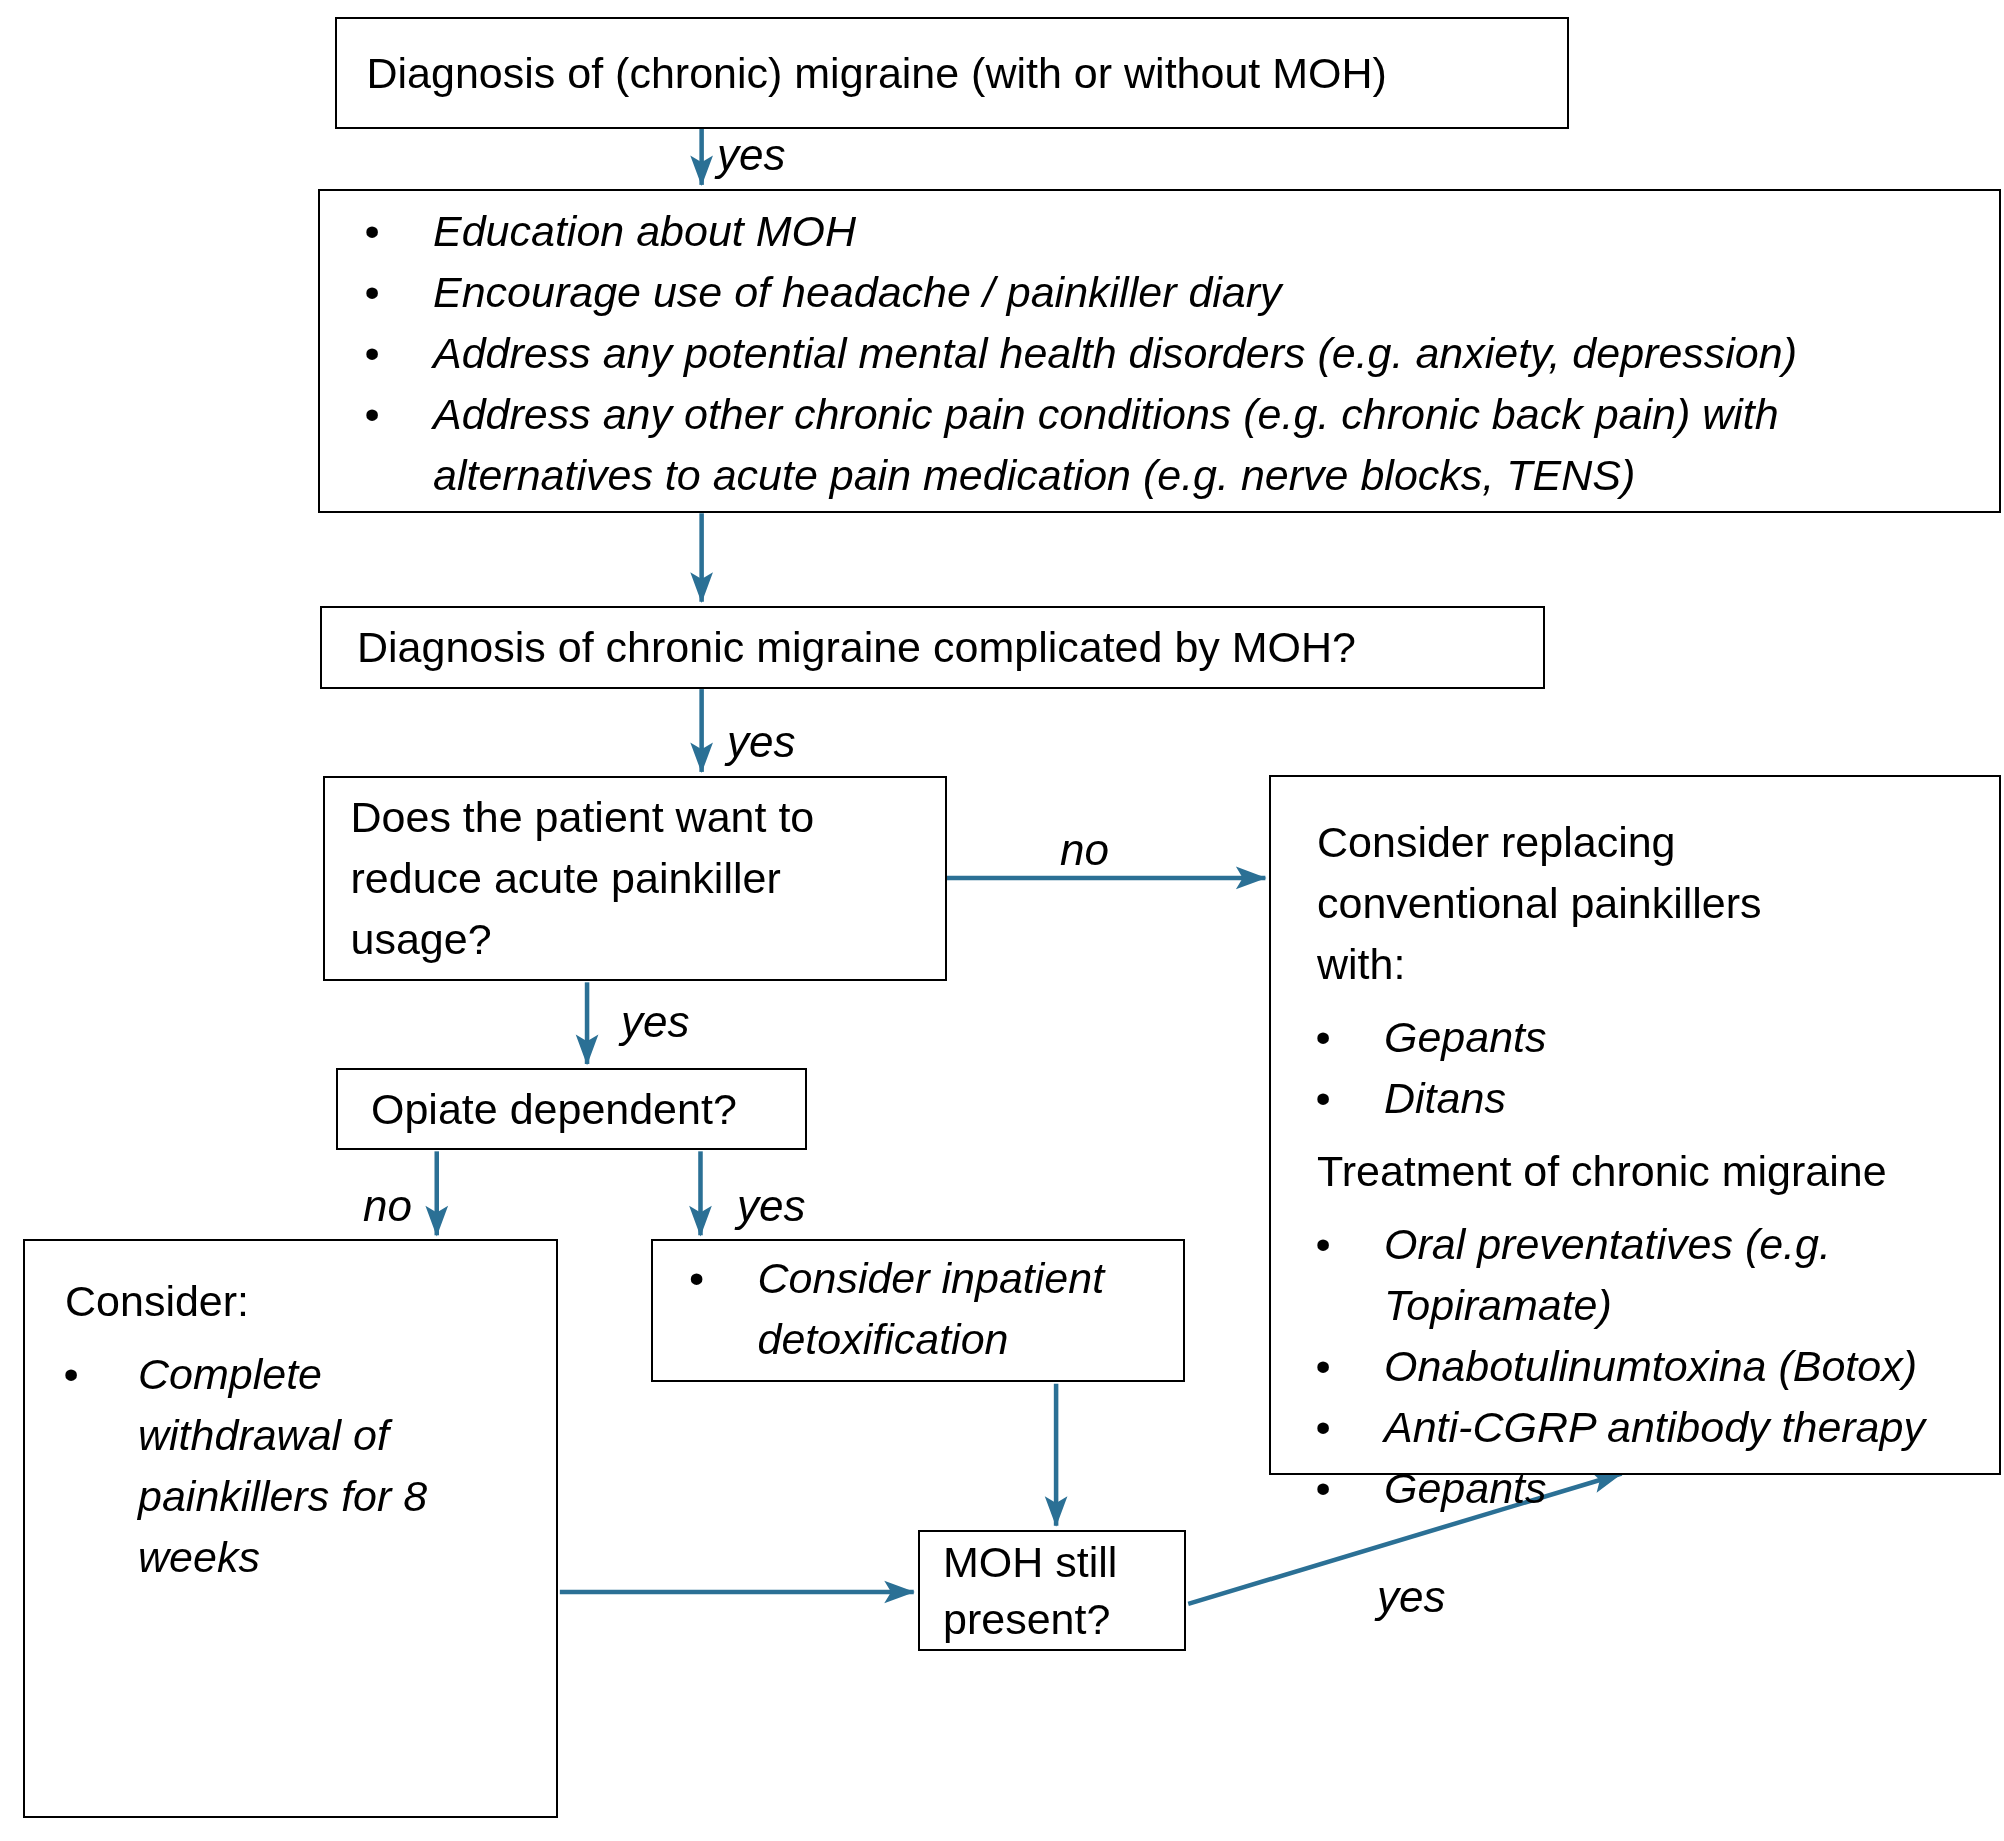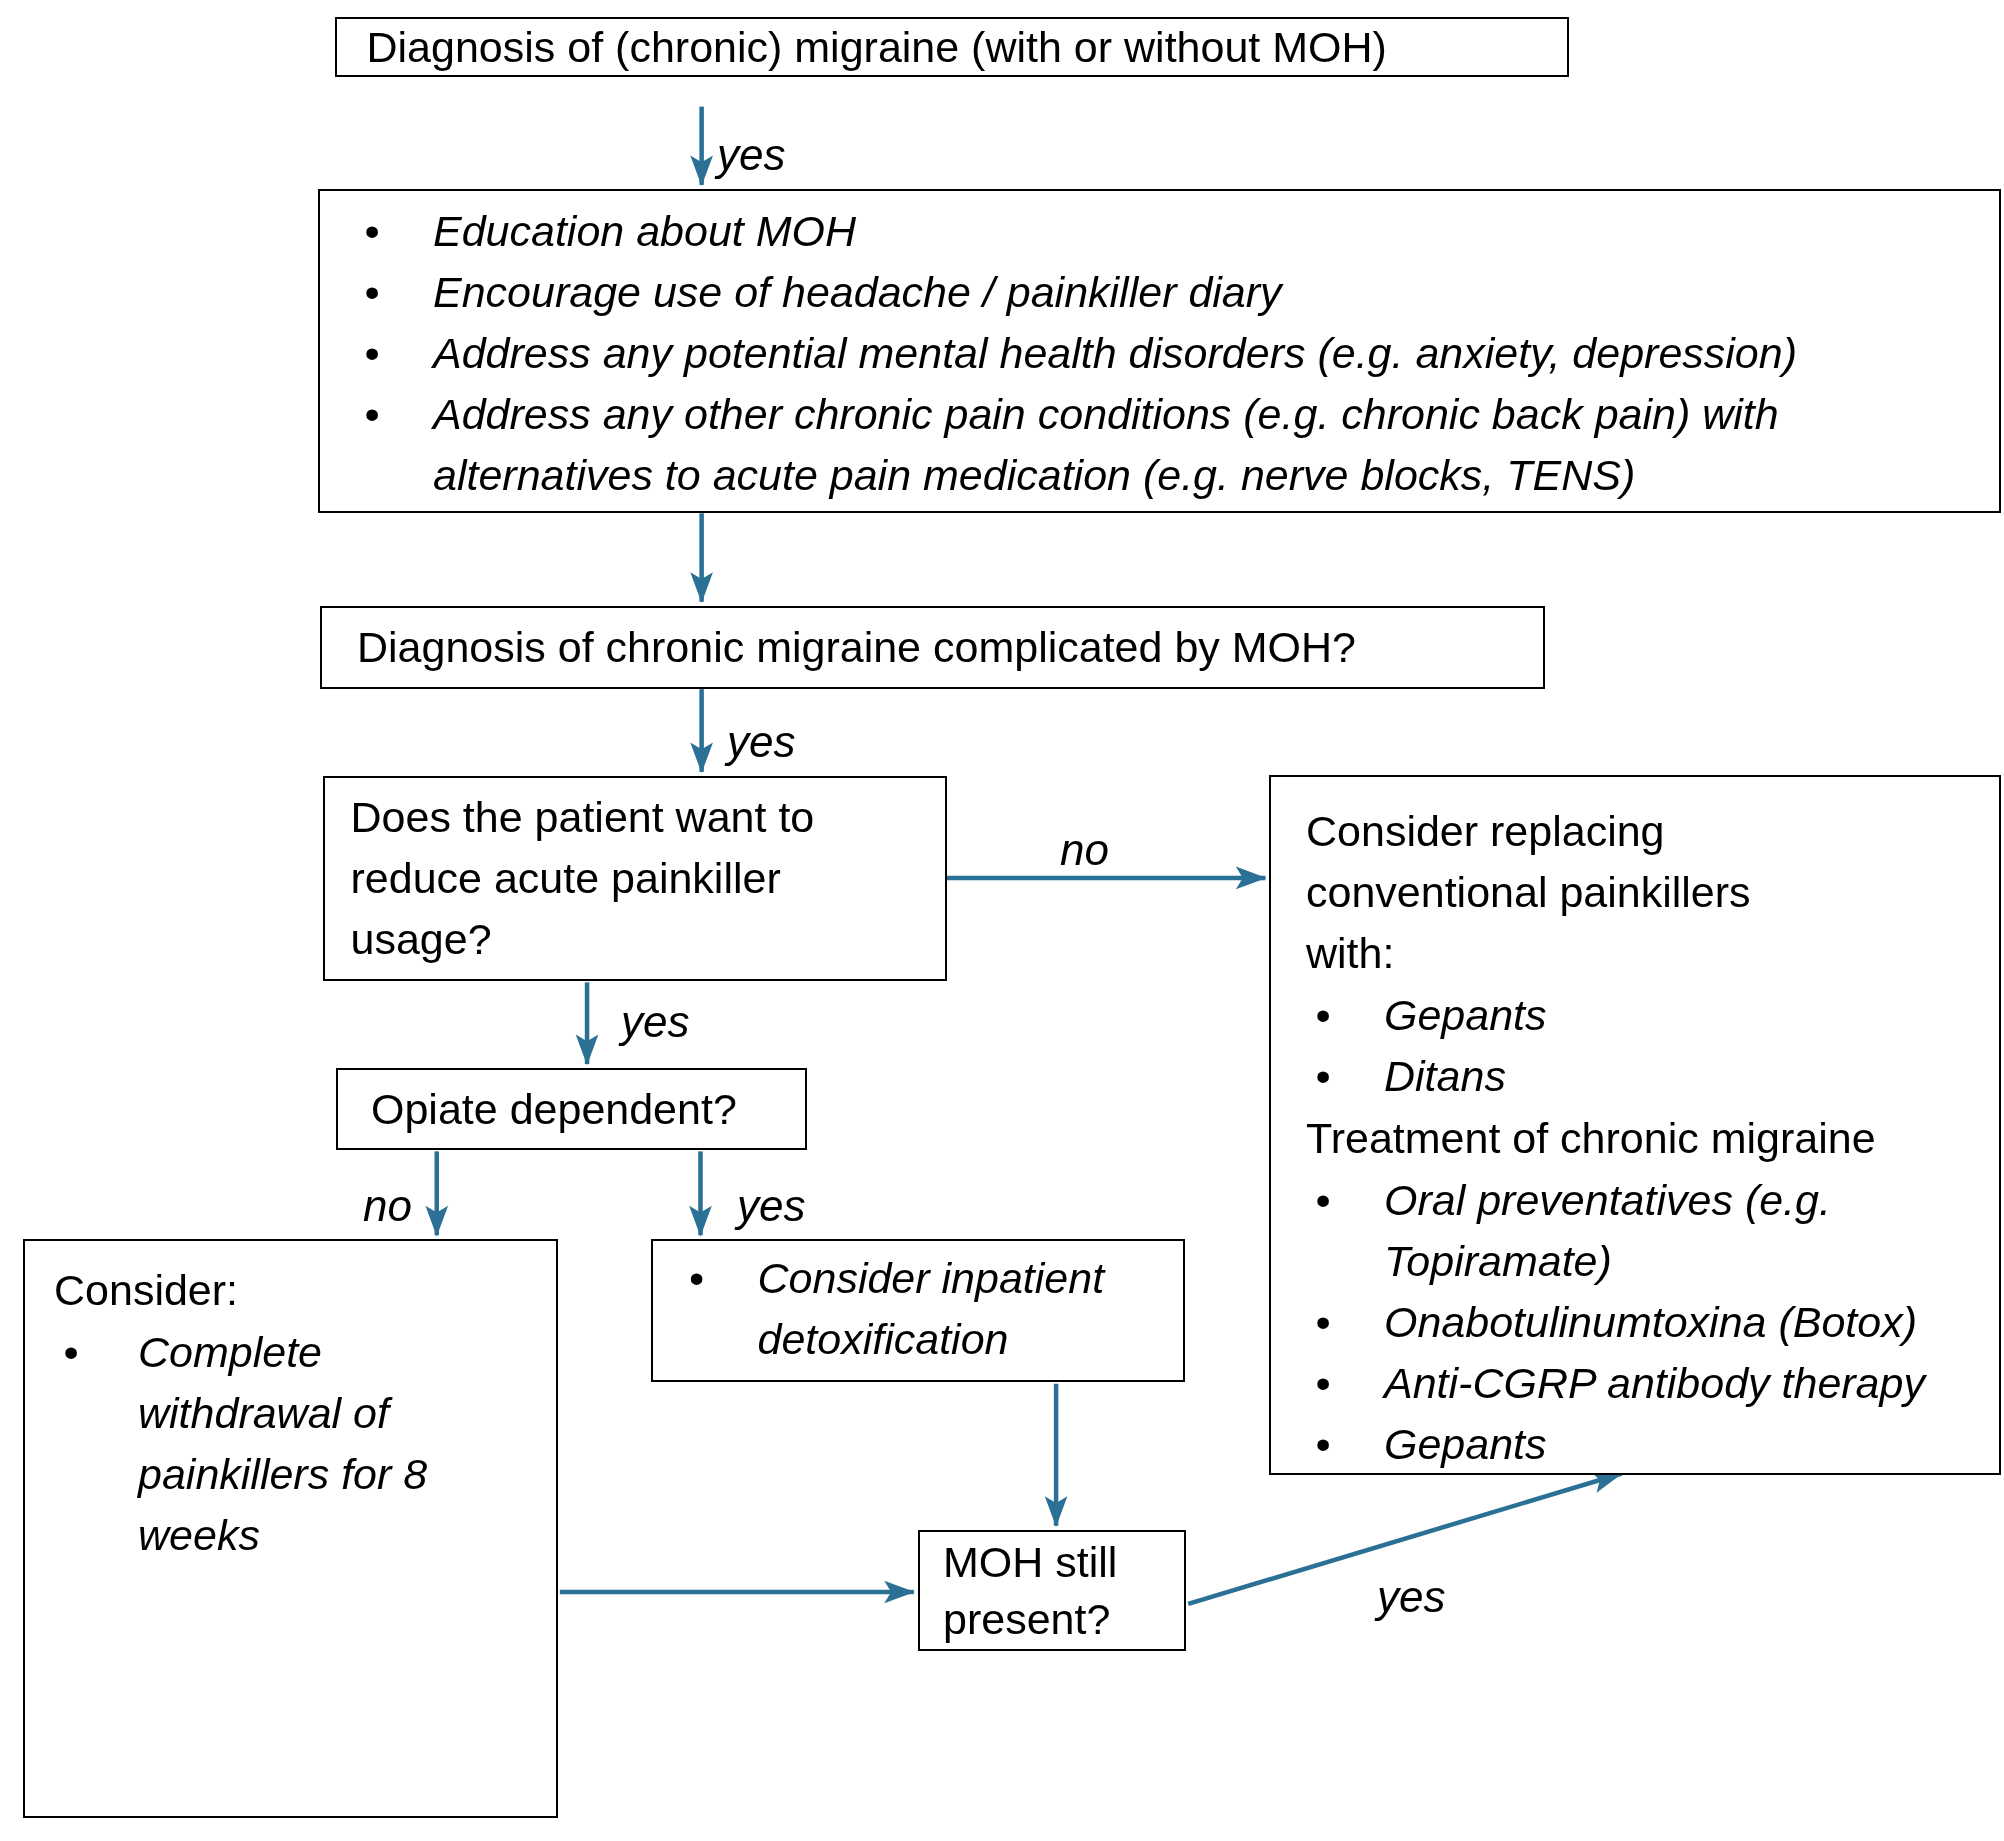--- a/index.html
+++ b/index.html
@@ -12,25 +12,25 @@
   .edges #ah path{fill:var(--arrow,#2b7095);}
   .node{
     position:absolute;box-sizing:border-box;background:#fff;
     border:2.8px solid var(--border,#000);
     font-size:43px;line-height:61px;
   }
   .center{display:flex;align-items:center;}
   .node ul{margin:0;padding:0;list-style:none;font-style:italic;}
   .node li{position:relative;padding-left:79px;}
   .node li::before{content:"\2022";position:absolute;left:10.2px;}
-  .node .hdr{margin:1px;}
+  .node .hdr{margin:12px;}
   .gap-above{margin-top:61px;}
   .edge-label{position:absolute;font-style:italic;font-size:44px;line-height:51px;white-space:nowrap;}
   
-  #node-diagnosis{left:335px;top:17px;width:1234px;height:60px;padding-left:29.5px;text-align:right;}
+  #node-diagnosis{left:335px;top:17px;width:1234px;height:112px;padding-left:29.5px;text-align:right;}
   #node-education{left:318px;top:189px;width:1683px;height:324px;padding:10.2px 11.3px 0 34px;}
   #node-moh-complicated{left:320px;top:606px;width:1225px;height:83px;padding-left:35px;}
   #node-reduce-question{left:323px;top:776px;width:624px;height:205px;padding:0 25.5px 0 25.5px;}
   #node-replace-options{left:1269px;top:775px;width:732px;height:700px;padding:23px 57px 0 34px;}
   #node-replace-options .hdr1{max-width:510px;}
   #node-opiate-question{left:336px;top:1068px;width:471px;height:82px;padding-left:33px;}
   #node-withdrawal-options{left:23px;top:1239px;width:535px;height:579px;padding:18px 23px 0 28px;}
   #node-withdrawal-options li{padding-left:85px;}
   #node-inpatient-detox{left:651px;top:1239px;width:534px;height:143px;padding:6.8px 11.3px 0 25.5px;}
   #node-moh-still-present{left:918px;top:1530px;width:268px;height:121px;padding-left:23px;line-height:57px;}

